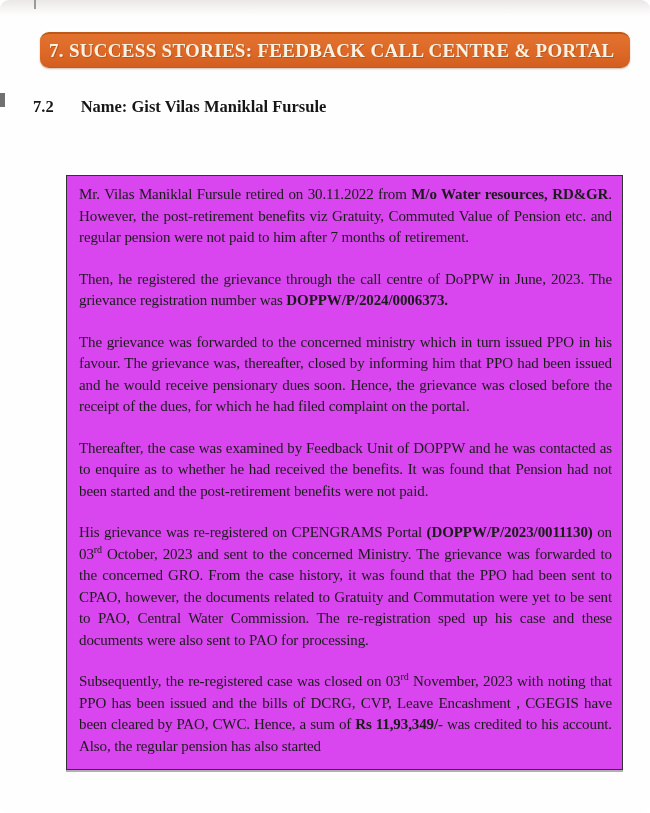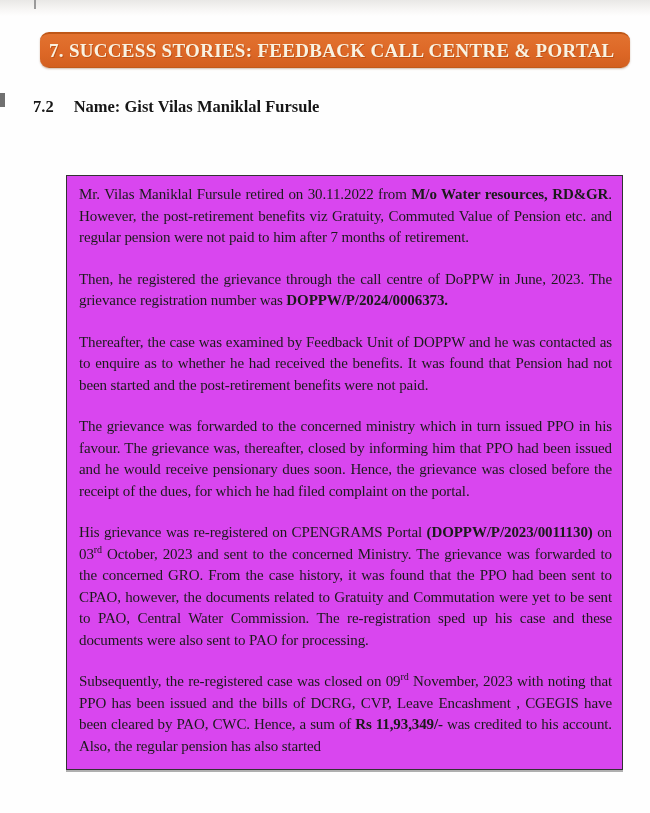--- a/index.html
+++ b/index.html
@@ -1,40 +1,41 @@
 <!DOCTYPE html>
 <html><head>
 <meta charset="utf-8">
 <style>
   html,body{margin:0;padding:0;background:#ffffff;}
   .page{
     position:relative;width:650px;height:813px;overflow:hidden;
     background:#fefefe;
     font-family:"Liberation Serif","DejaVu Serif",serif;
+    border-radius:9px;
   }
   .scan-top{position:absolute;left:0;top:0;width:650px;height:16px;
     background:linear-gradient(180deg,#e9e8e6 0%,#f8f7f6 65%,#fefefe 100%);}
   .scan-mark-top{position:absolute;left:34px;top:0;width:2px;height:9px;background:#9a9a9a;}
   .scan-mark-left{position:absolute;left:0;top:93px;width:5px;height:14px;background:#707070;}
 
   .banner{
     position:absolute;left:40px;top:32px;width:590px;height:36px;box-sizing:border-box;
     background:linear-gradient(180deg,#e2722f 0%,#dd6827 55%,#d35f1f 100%);
     border-top:2px solid #bf5717;border-bottom:1px solid #c25a1a;
     border-radius:9px;box-shadow:0 1px 2px rgba(120,60,20,.35);
     display:flex;align-items:center;padding-left:9px;
   }
   .banner-title{
     font-weight:700;font-size:19px;letter-spacing:.3px;white-space:nowrap;
     color:#f9f2e1;text-shadow:1px 1px 0 rgba(140,50,0,.35);
   }
 
   .heading-row{position:absolute;left:33px;top:97px;display:flex;
     font-weight:700;font-size:16.5px;color:#161616;}
-  .sec-num{margin-right:20px;}
+  .sec-num{margin-right:27px;}
   .gist{
     position:absolute;left:78px;top:120px;width:540px;
     font-weight:700;font-size:15.5px;line-height:27px;color:#161616;
     letter-spacing:-0.2px;word-spacing:-1px;
   }
 
   .story-box{
     position:absolute;left:66px;top:175px;width:557px;box-sizing:border-box;
     border:1.5px solid #333;box-shadow:0 2px 0 rgba(80,80,80,.45);
     padding:8px 10px 0 12px;background:#d946ef;
@@ -63,21 +64,21 @@
     <span class="sec-num">7.2</span>
     <span class="sec-name">Name: Gist Vilas Maniklal Fursule</span>
   </div>
 
 
   <div class="story-box">
     <p><span>Mr. Vilas Maniklal Fursule retired on 30.11.2022 from </span><span class="b">M/o Water resources, RD&amp;GR</span><span>. However, the post-retirement benefits viz Gratuity, Commuted Value of Pension etc. and regular pension were not paid to him after 7 months of retirement.</span></p>
 
     <p><span>Then, he registered the grievance through the call centre of DoPPW in June, 2023. The grievance registration number was </span><span class="b">DOPPW/P/2024/0006373.</span></p>
 
+    <p><span>The grievance was forwarded to the concerned ministry which in turn issued PPO in his favour. The grievance was, thereafter, closed by informing him that PPO had been issued and he would receive pensionary dues soon. Hence, the grievance was closed before the receipt of the dues, for which he had filed complaint on the portal.</span></p>
+
     <p><span>Thereafter, the case was examined by Feedback Unit of DOPPW and he was contacted as to enquire as to whether he had received the benefits. It was found that Pension had not been started and the post-retirement benefits were not paid.</span></p>
-
-    <p><span>The grievance was forwarded to the concerned ministry which in turn issued PPO in his favour. The grievance was, thereafter, closed by informing him that PPO had been issued and he would receive pensionary dues soon. Hence, the grievance was closed before the receipt of the dues, for which he had filed complaint on the portal.</span></p>
 
     <p><span>His grievance was re-registered on CPENGRAMS Portal </span><span class="b">(DOPPW/P/2023/0011130)</span><span> on 03</span><span class="sup">rd</span><span> October, 2023 and sent to the concerned Ministry. The grievance was forwarded to the concerned GRO. From the case history, it was found that the PPO had been sent to CPAO, however, the documents related to Gratuity and Commutation were yet to be sent to PAO, Central Water Commission. The re-registration sped up his case and these documents were also sent to PAO for processing.</span></p>
 
-    <p><span>Subsequently, the re-registered case was closed on 09</span><span class="sup">rd</span><span> November, 2023 with noting that PPO has been issued and the bills of DCRG, CVP, Leave Encashment , CGEGIS have been cleared by PAO, CWC. Hence, a sum of </span><span class="b">Rs 11,93,349/-</span><span> was credited to his account. Also, the regular pension has also started</span></p>
+    <p><span>Subsequently, the re-registered case was closed on 03</span><span class="sup">rd</span><span> November, 2023 with noting that PPO has been issued and the bills of DCRG, CVP, Leave Encashment , CGEGIS have been cleared by PAO, CWC. Hence, a sum of </span><span class="b">Rs 11,93,349/-</span><span> was credited to his account. Also, the regular pension has also started</span></p>
   </div>
 </div>
 
 </body></html>

